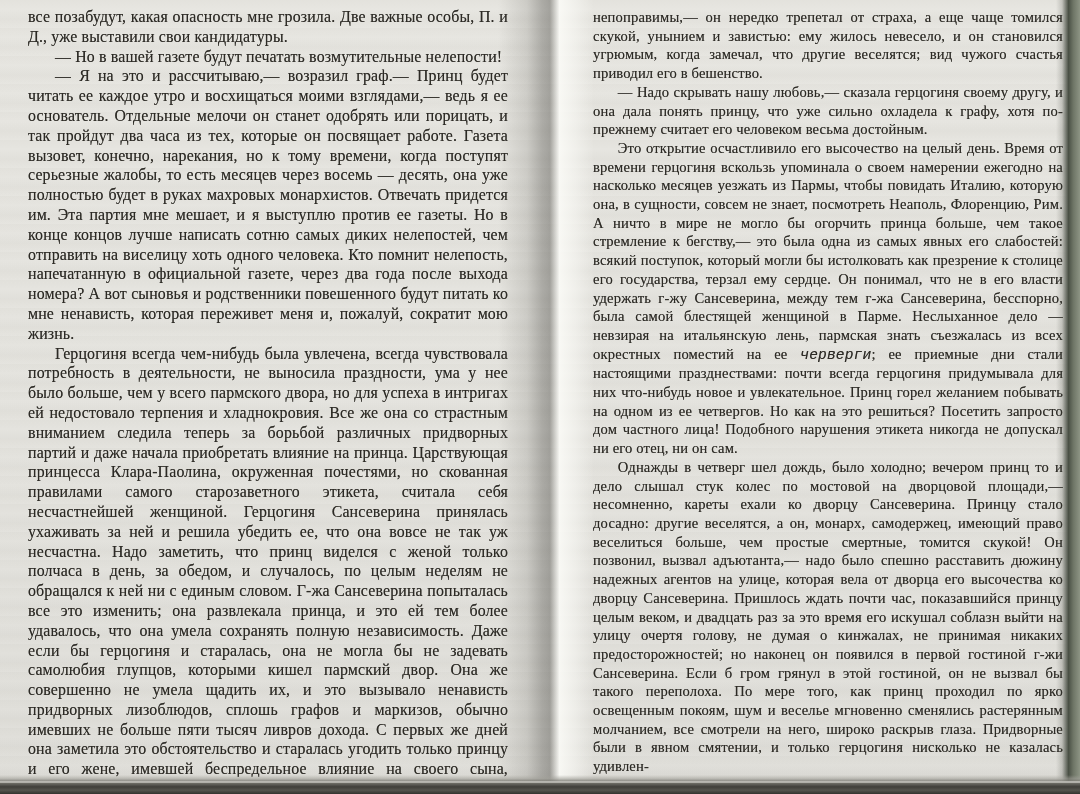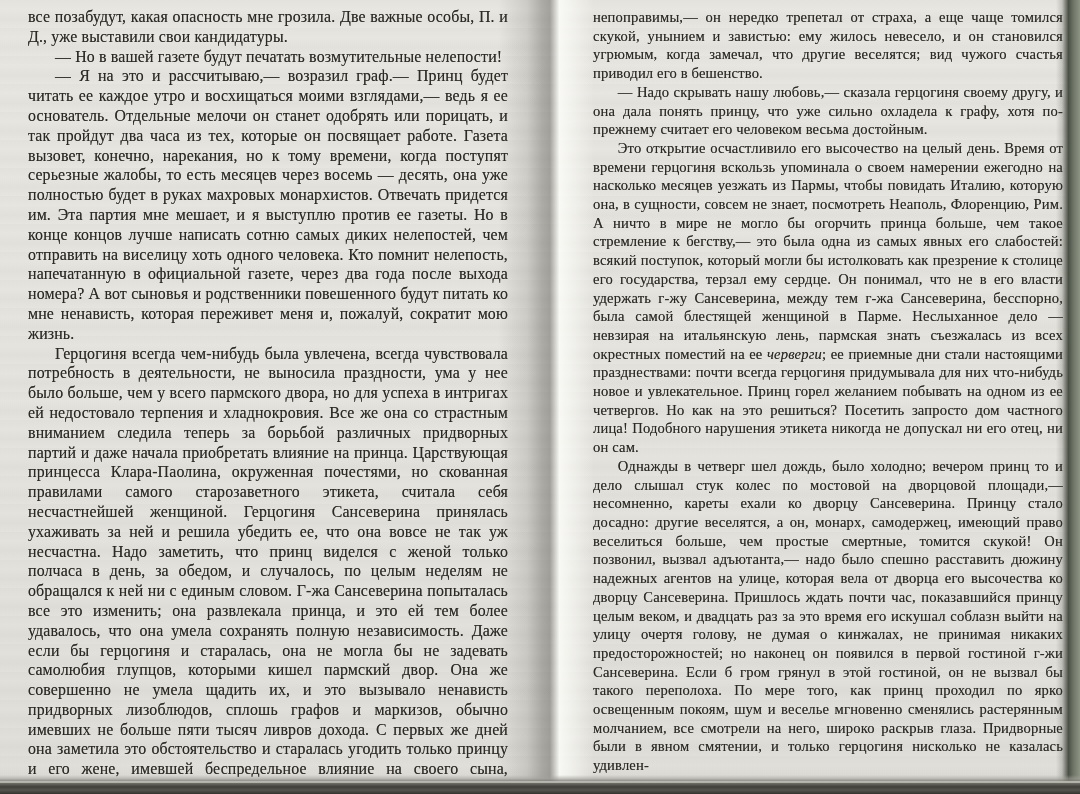--- a/index.html
+++ b/index.html
@@ -43,21 +43,21 @@
     line-height: 19.8px;
   }
   .page-right {
     left: 593px;
     width: 470px;
     padding-top: 8px;
     height: 766px;
     font-size: 14.6px;
     line-height: 18.7px;
   }
-  .italic { font-style: italic; }
+  .italic { font-style: italic; font-family: Liberation Mono, monospace; }
   .gutter {
     position: absolute;
     top: 0;
     left: 498px;
     width: 96px;
     height: 794px;
     pointer-events: none;
     background: linear-gradient(90deg,
       rgba(95,94,88,0.00) 0%,
       rgba(95,94,88,0.18) 30%,

